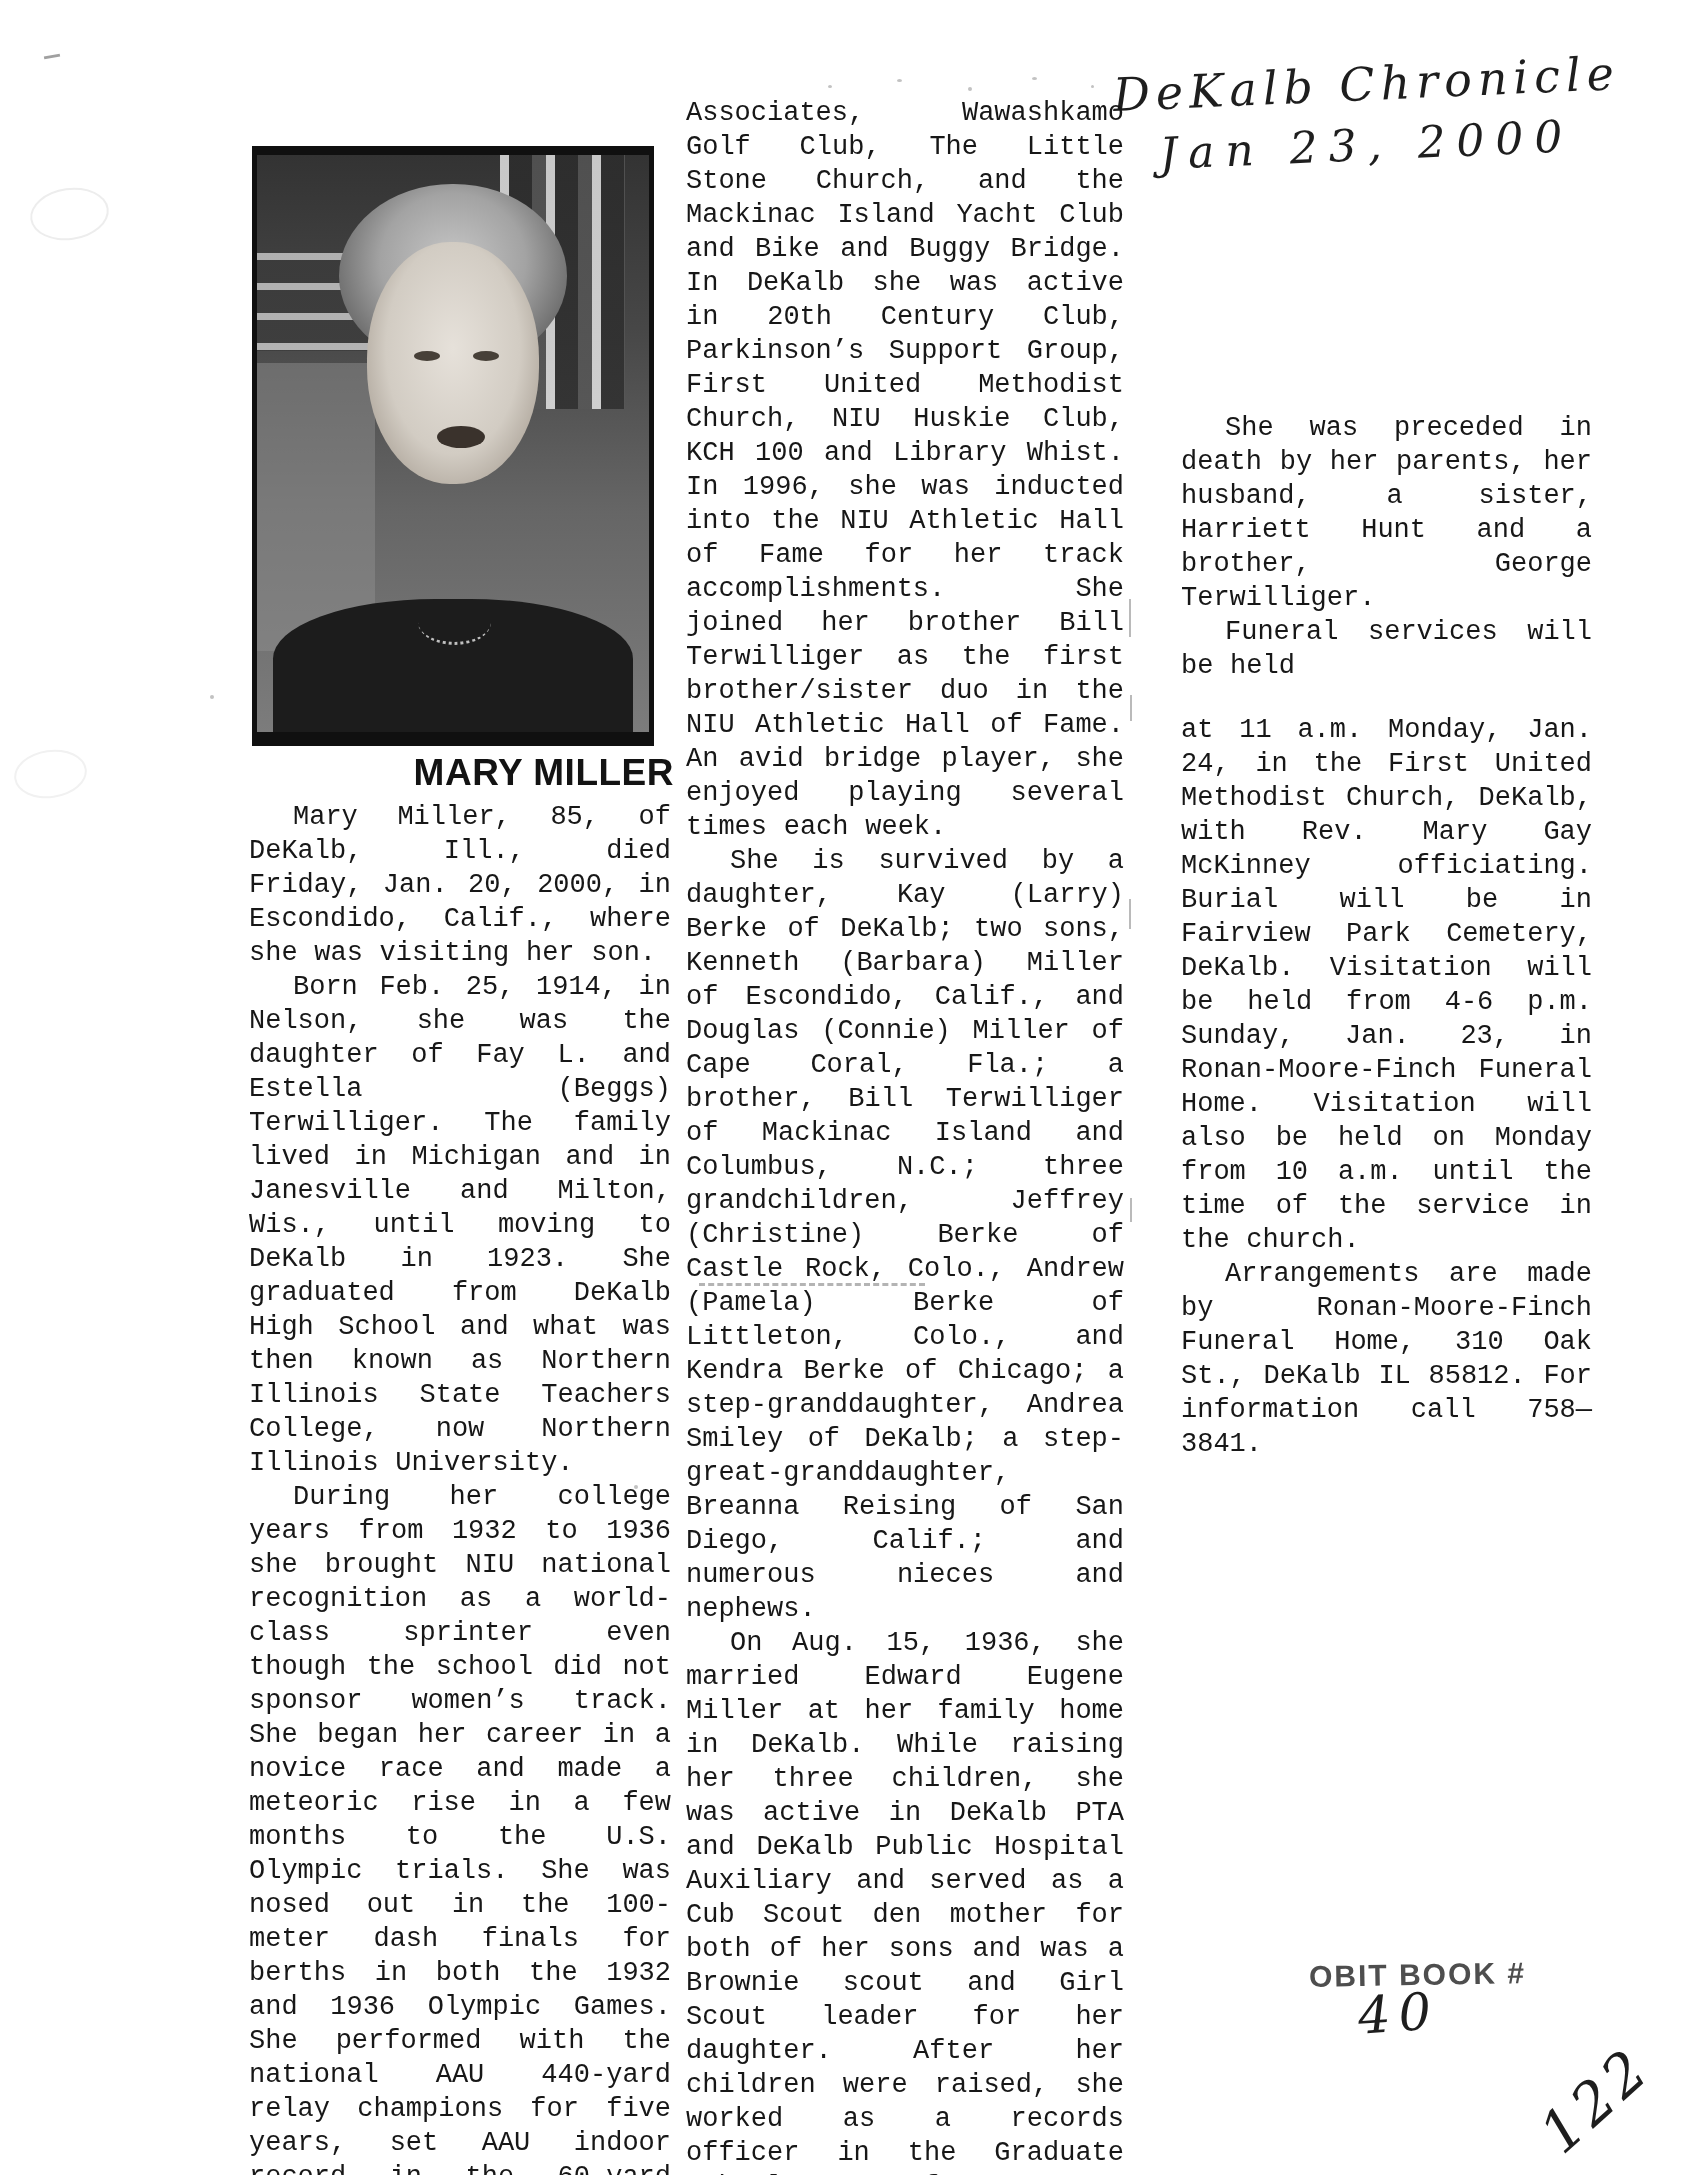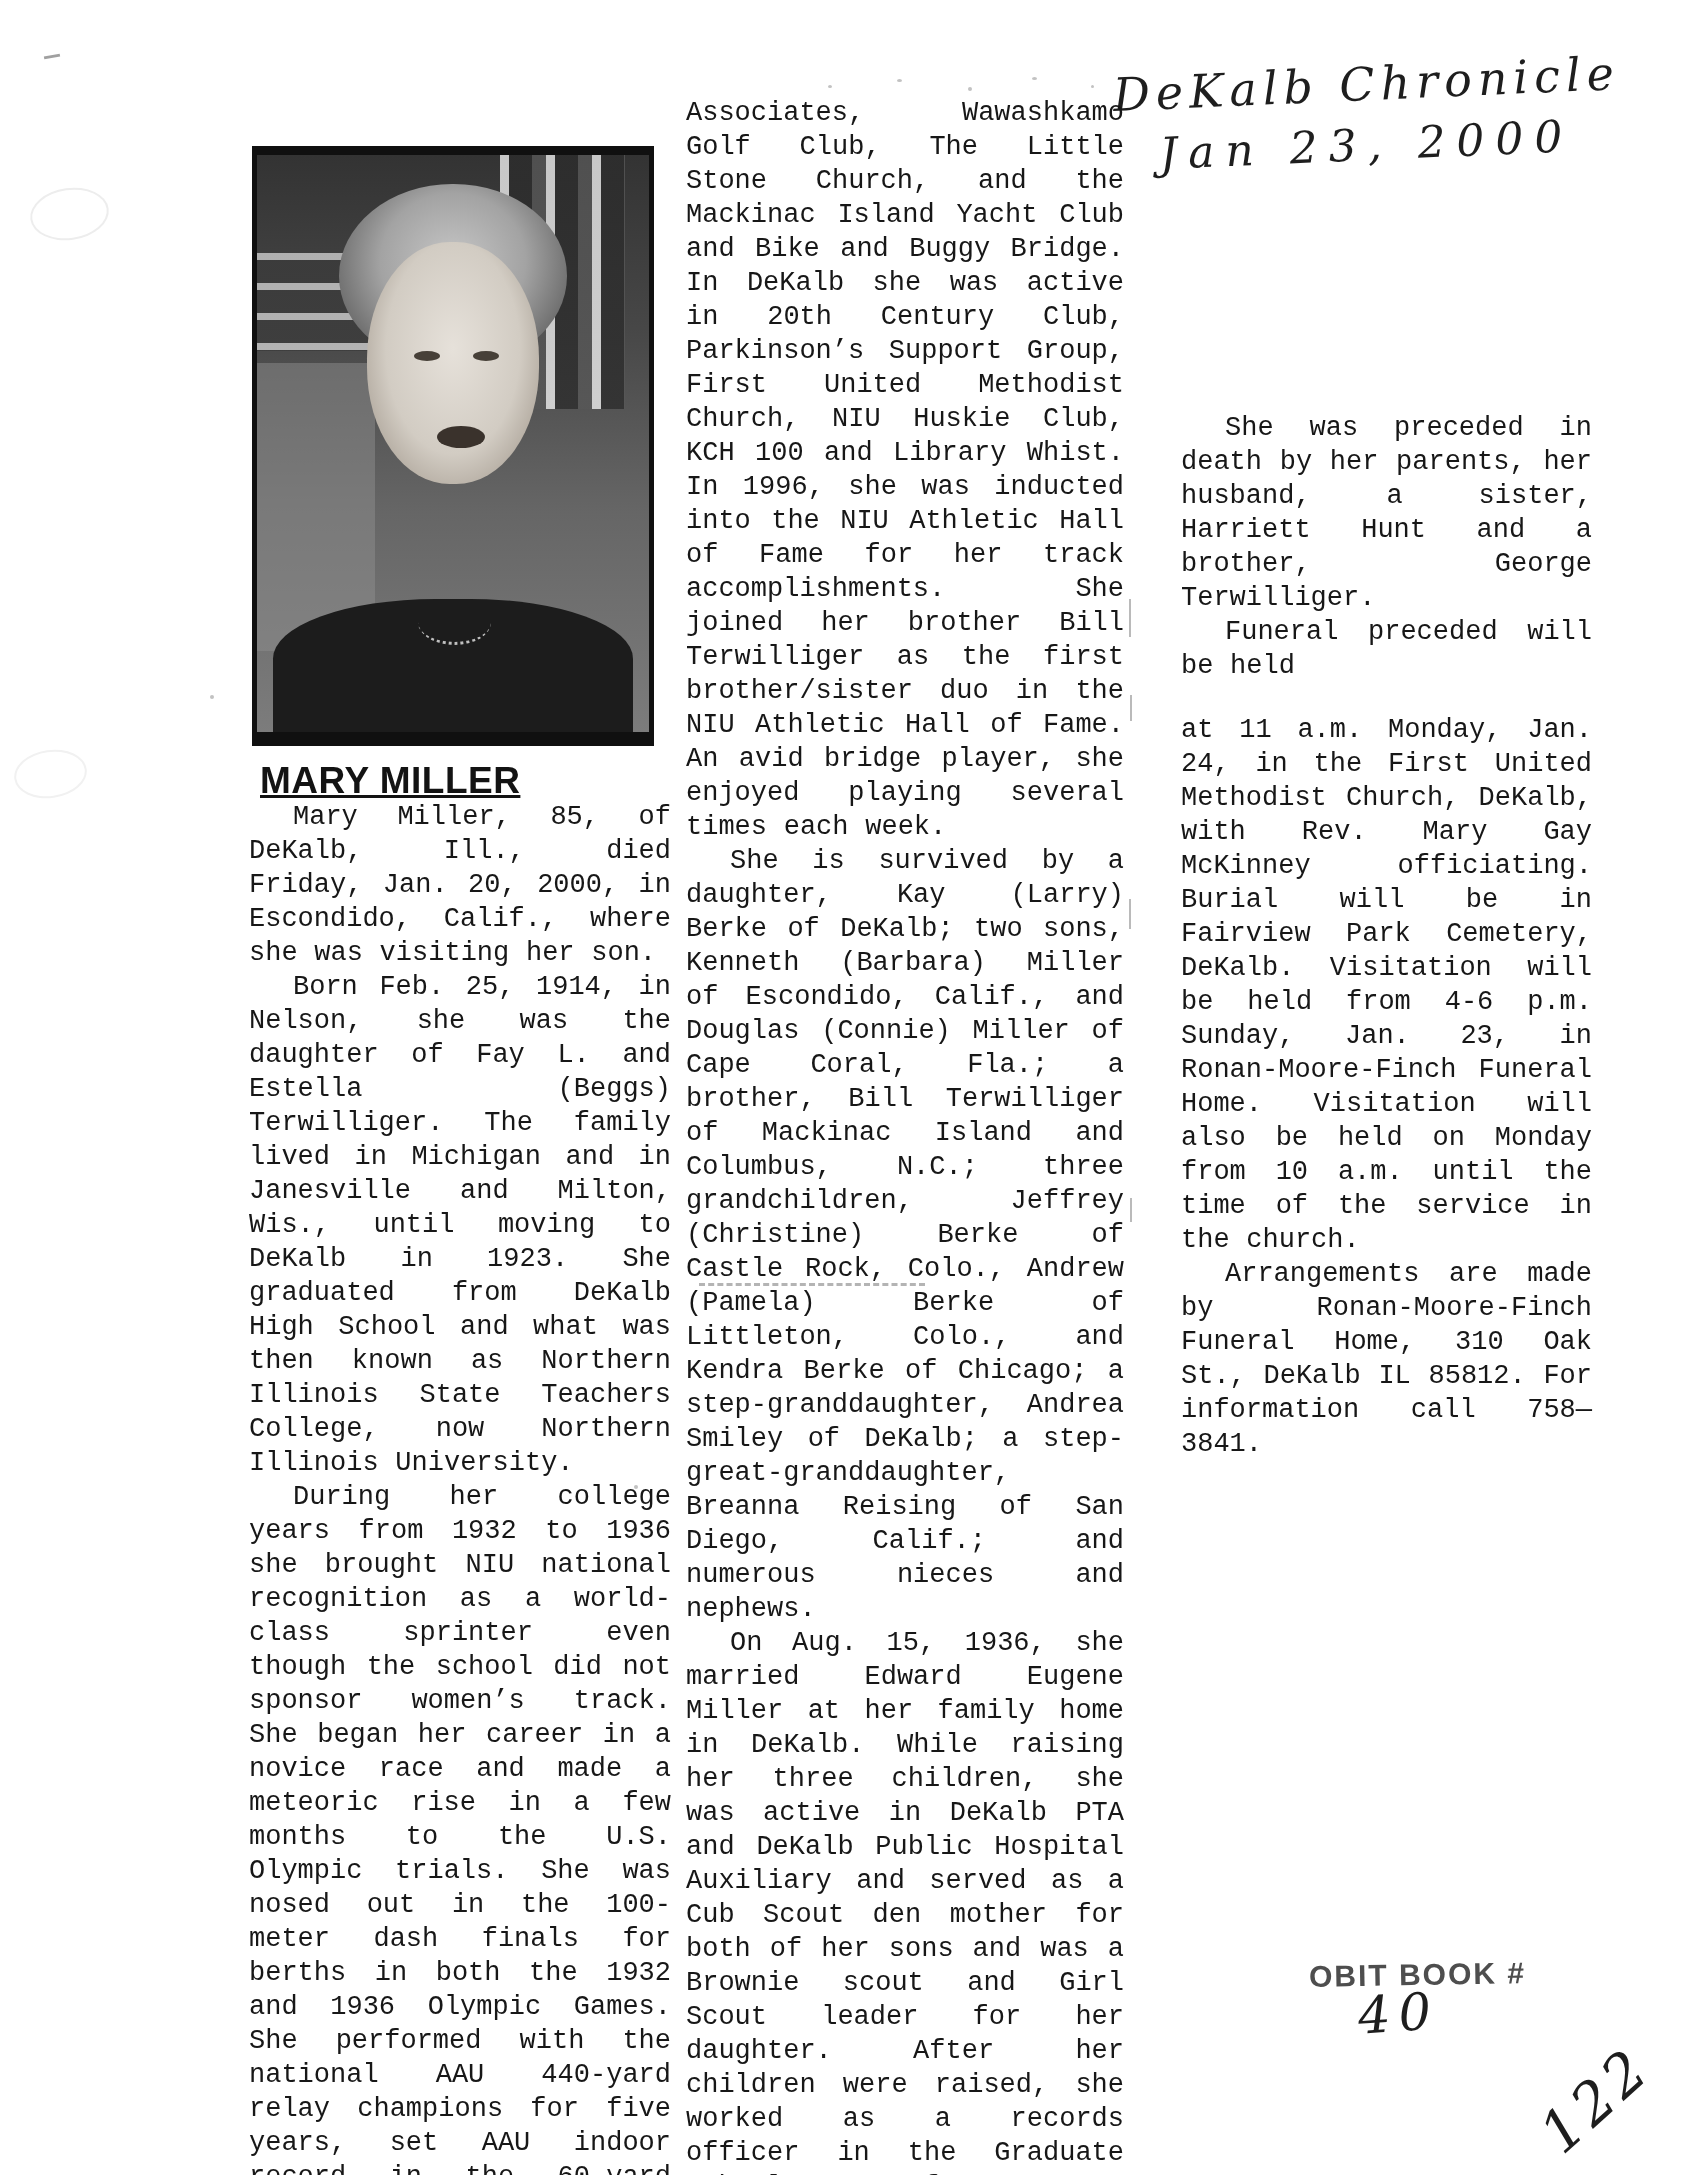--- a/index.html
+++ b/index.html
@@ -30,22 +30,22 @@
     background:radial-gradient(ellipse at 50% 44%,#e6e1da 0%,#d2ccc3 55%,#a89f94 86%,rgba(0,0,0,0) 93%);}
   .ph-eye{position:absolute;width:26px;height:10px;background:#474038;border-radius:50%;}
   .ph-eye.l{left:40%;top:34%;}
   .ph-eye.r{left:55%;top:34%;}
   .ph-mouth{position:absolute;left:46%;top:47%;width:48px;height:22px;background:#3a322c;border-radius:50%;}
   .ph-body{position:absolute;left:4%;bottom:0;width:92%;height:23%;background:#1c1c1c;border-radius:45% 45% 0 0;}
   .ph-necklace{position:absolute;left:41%;bottom:15%;width:73px;height:42px;border-bottom:3px dotted #dcdcdc;border-radius:50%;opacity:.85;}
 
   
   .headline{
-    position:absolute;left:248px;top:748px;width:422px;margin:12px;
-    text-align:left;font-size:37px;font-weight:bold;letter-spacing:0.5px;color:#131313;text-decoration:underline;
+    position:absolute;left:248px;top:748px;width:422px;margin:4px;
+    text-align:right;font-size:37px;font-weight:bold;letter-spacing:0.5px;color:#131313;
   }
   .col{position:absolute;text-align:justify;font-size:27px;line-height:34px;
        color:#171717;hyphens:auto;-webkit-hyphens:auto;word-spacing:0.5px;font-family:Liberation Mono, monospace;}
   .col p{margin:0;}
   .col p.indent{text-indent:44px;}
   .col-left{left:249px;top:800px;width:422px;}
   .col-middle{left:686px;top:96px;width:438px;}
   .col-right{left:1181px;top:411px;width:411px;}
   .col-right .chunk2{margin-top:30px;}
 
@@ -104,21 +104,21 @@
   </div>
 
   <div class="col col-middle">
     <p>Associates, Wawashkamo Golf Club, The Little Stone Church, and the Mackinac Island Yacht Club and Bike and Buggy Bridge. In DeKalb she was active in 20th Century Club, Parkinson’s Support Group, First United Methodist Church, NIU Huskie Club, KCH 100 and Library Whist. In 1996, she was inducted into the NIU Athletic Hall of Fame for her track accomplishments. She joined her brother Bill Terwilliger as the first brother/sister duo in the NIU Athletic Hall of Fame. An avid bridge player, she enjoyed playing several times each week.</p>
     <p class="indent">She is survived by a daughter, Kay (Larry) Berke of DeKalb; two sons, Kenneth (Barbara) Miller of Escondido, Calif., and Douglas (Connie) Miller of Cape Coral, Fla.; a brother, Bill Terwilliger of Mackinac Island and Columbus, N.C.; three grandchildren, Jeffrey (Christine) Berke of Castle Rock, Colo., Andrew (Pamela) Berke of Littleton, Colo., and Kendra Berke of Chicago; a step-granddaughter, Andrea Smiley of DeKalb; a step-great-granddaughter, Breanna Reising of San Diego, Calif.; and numerous nieces and nephews.</p>
     <p class="indent">On Aug. 15, 1936, she married Edward Eugene Miller at her family home in DeKalb. While raising her three children, she was active in DeKalb PTA and DeKalb Public Hospital Auxiliary and served as a Cub Scout den mother for both of her sons and was a Brownie scout and Girl Scout leader for her daughter. After her children were raised, she worked as a records officer in the Graduate School at NIU from 1968 to 1978, when she retired. She also served as an emeritus member of the Ellwood House Board from 1967 until 1978.</p>
   </div>
 
   <div class="col col-right">
     <p class="indent">She was preceded in death by her parents, her husband, a sister, Harriett Hunt and a brother, George Terwilliger.</p>
-    <p class="indent">Funeral preceded will be held</p>
+    <p class="indent">Funeral services will be held</p>
     <p class="chunk2">at 11 a.m. Monday, Jan. 24, in the First United Methodist Church, DeKalb, with Rev. Mary Gay McKinney officiating. Burial will be in Fairview Park Cemetery, DeKalb. Visitation will be held from 4-6 p.m. Sunday, Jan. 23, in Ronan-Moore-Finch Funeral Home. Visitation will also be held on Monday from 10 a.m. until the time of the service in the church.</p>
     <p class="indent">Arrangements are made by Ronan-Moore-Finch Funeral Home, 310 Oak St., DeKalb IL 85812. For information call 758—3841.</p>
   </div>
 
   <div class="stamp">OBIT BOOK #</div>
   <div class="hand stamp-number">40</div>
 
   <div class="hand page-number">122</div>
 
   <div class="topdash"></div>

